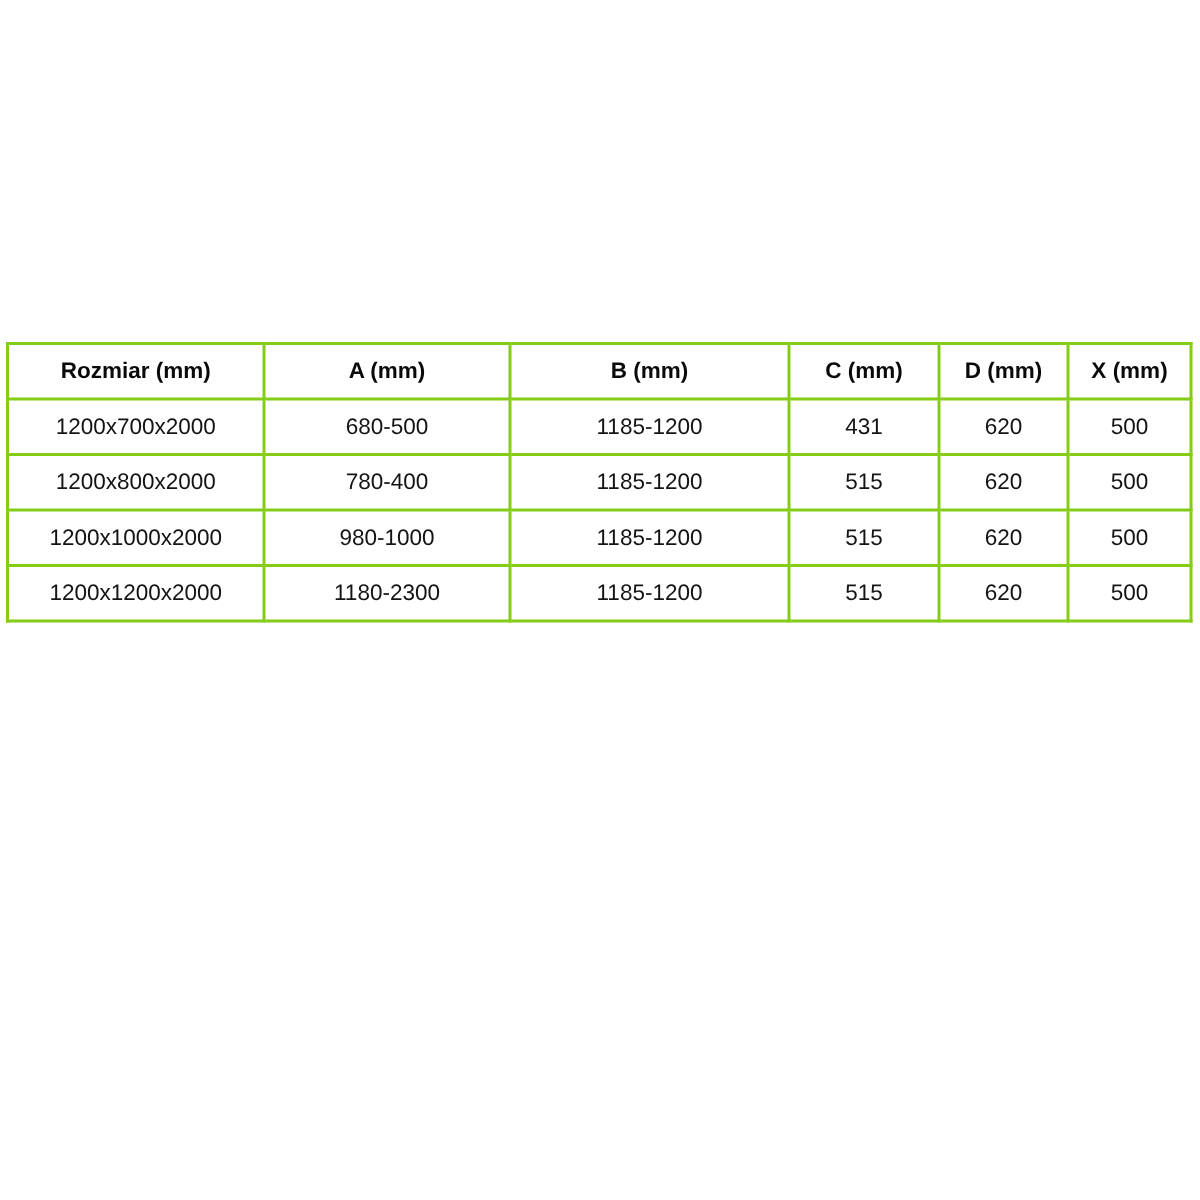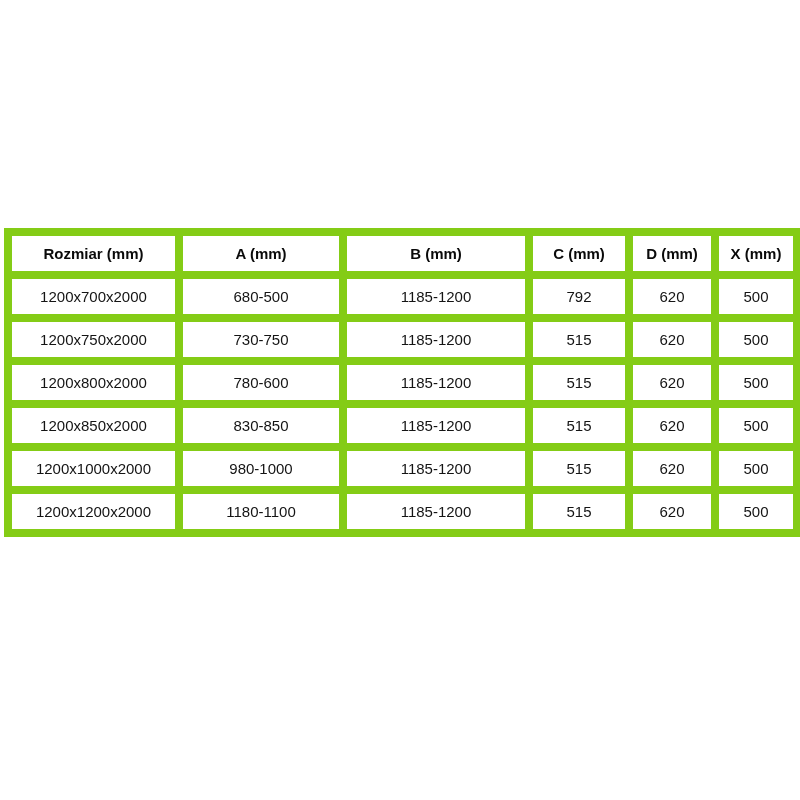--- a/index.html
+++ b/index.html
@@ -17,21 +17,21 @@
   table.spec-table {
     position: absolute;
     left: 4px;
     top: 228px;
     width: 789px;
     border-collapse: collapse;
     table-layout: fixed;
   }
   table.spec-table th,
   table.spec-table td {
-    border: 8px solid #84cc16;
+    border: 2px solid #84cc16;
     text-align: center;
     vertical-align: middle;
     font-size: 15px;
     color: #141414;
     height: 35px;
     padding: 0 2px;
     overflow: hidden;
     white-space: nowrap;
   }
   table.spec-table th {
@@ -65,58 +65,42 @@
       <th>C (mm)</th>
       <th>D (mm)</th>
       <th>X (mm)</th>
     </tr>
   </thead>
   <tbody>
       <tr>
         <td>1200x700x2000</td>
         <td>680-500</td>
         <td>1185-1200</td>
-        <td>792</td>
-        <td>620</td>
-        <td>500</td>
-      </tr>
-      <tr>
-        <td>1200x750x2000</td>
-        <td>730-750</td>
-        <td>1185-1200</td>
-        <td>515</td>
+        <td>431</td>
         <td>620</td>
         <td>500</td>
       </tr>
       <tr>
         <td>1200x800x2000</td>
-        <td>780-600</td>
-        <td>1185-1200</td>
-        <td>515</td>
-        <td>620</td>
-        <td>500</td>
-      </tr>
-      <tr>
-        <td>1200x850x2000</td>
-        <td>830-850</td>
+        <td>780-400</td>
         <td>1185-1200</td>
         <td>515</td>
         <td>620</td>
         <td>500</td>
       </tr>
       <tr>
         <td>1200x1000x2000</td>
         <td>980-1000</td>
         <td>1185-1200</td>
         <td>515</td>
         <td>620</td>
         <td>500</td>
       </tr>
       <tr>
         <td>1200x1200x2000</td>
-        <td>1180-1100</td>
+        <td>1180-2300</td>
         <td>1185-1200</td>
         <td>515</td>
         <td>620</td>
         <td>500</td>
       </tr>
     </tbody>
 </table>
 
 </body></html>

